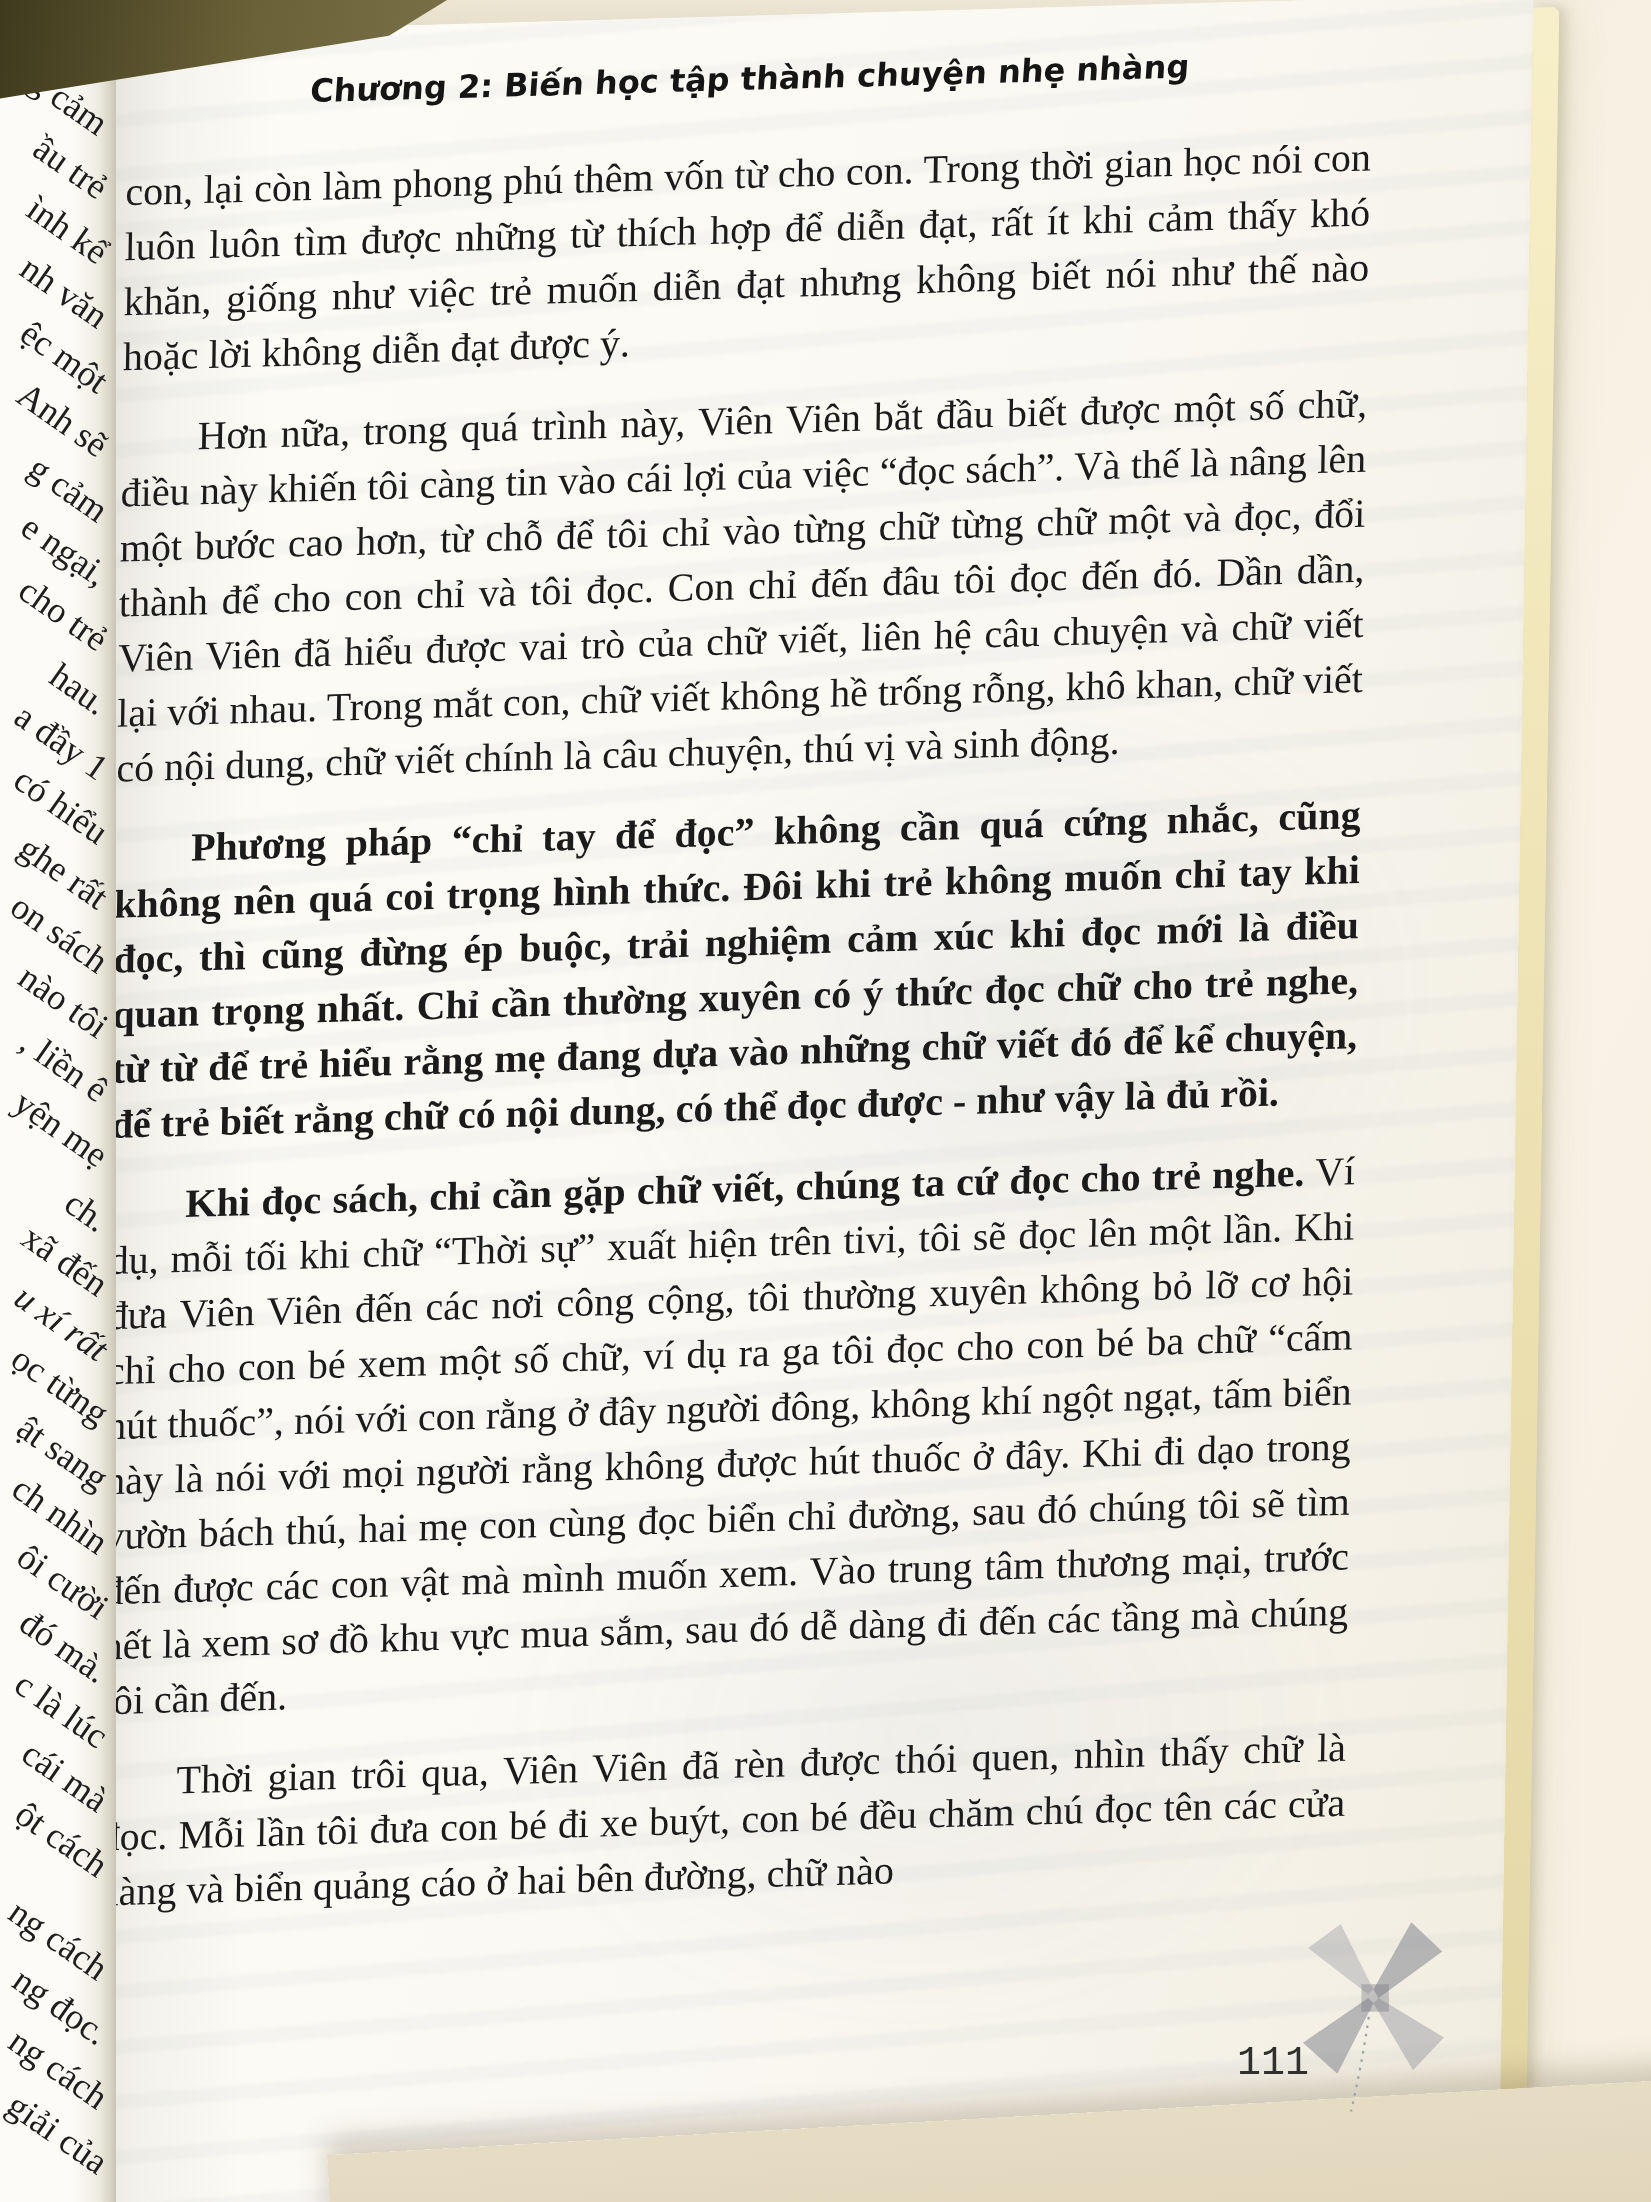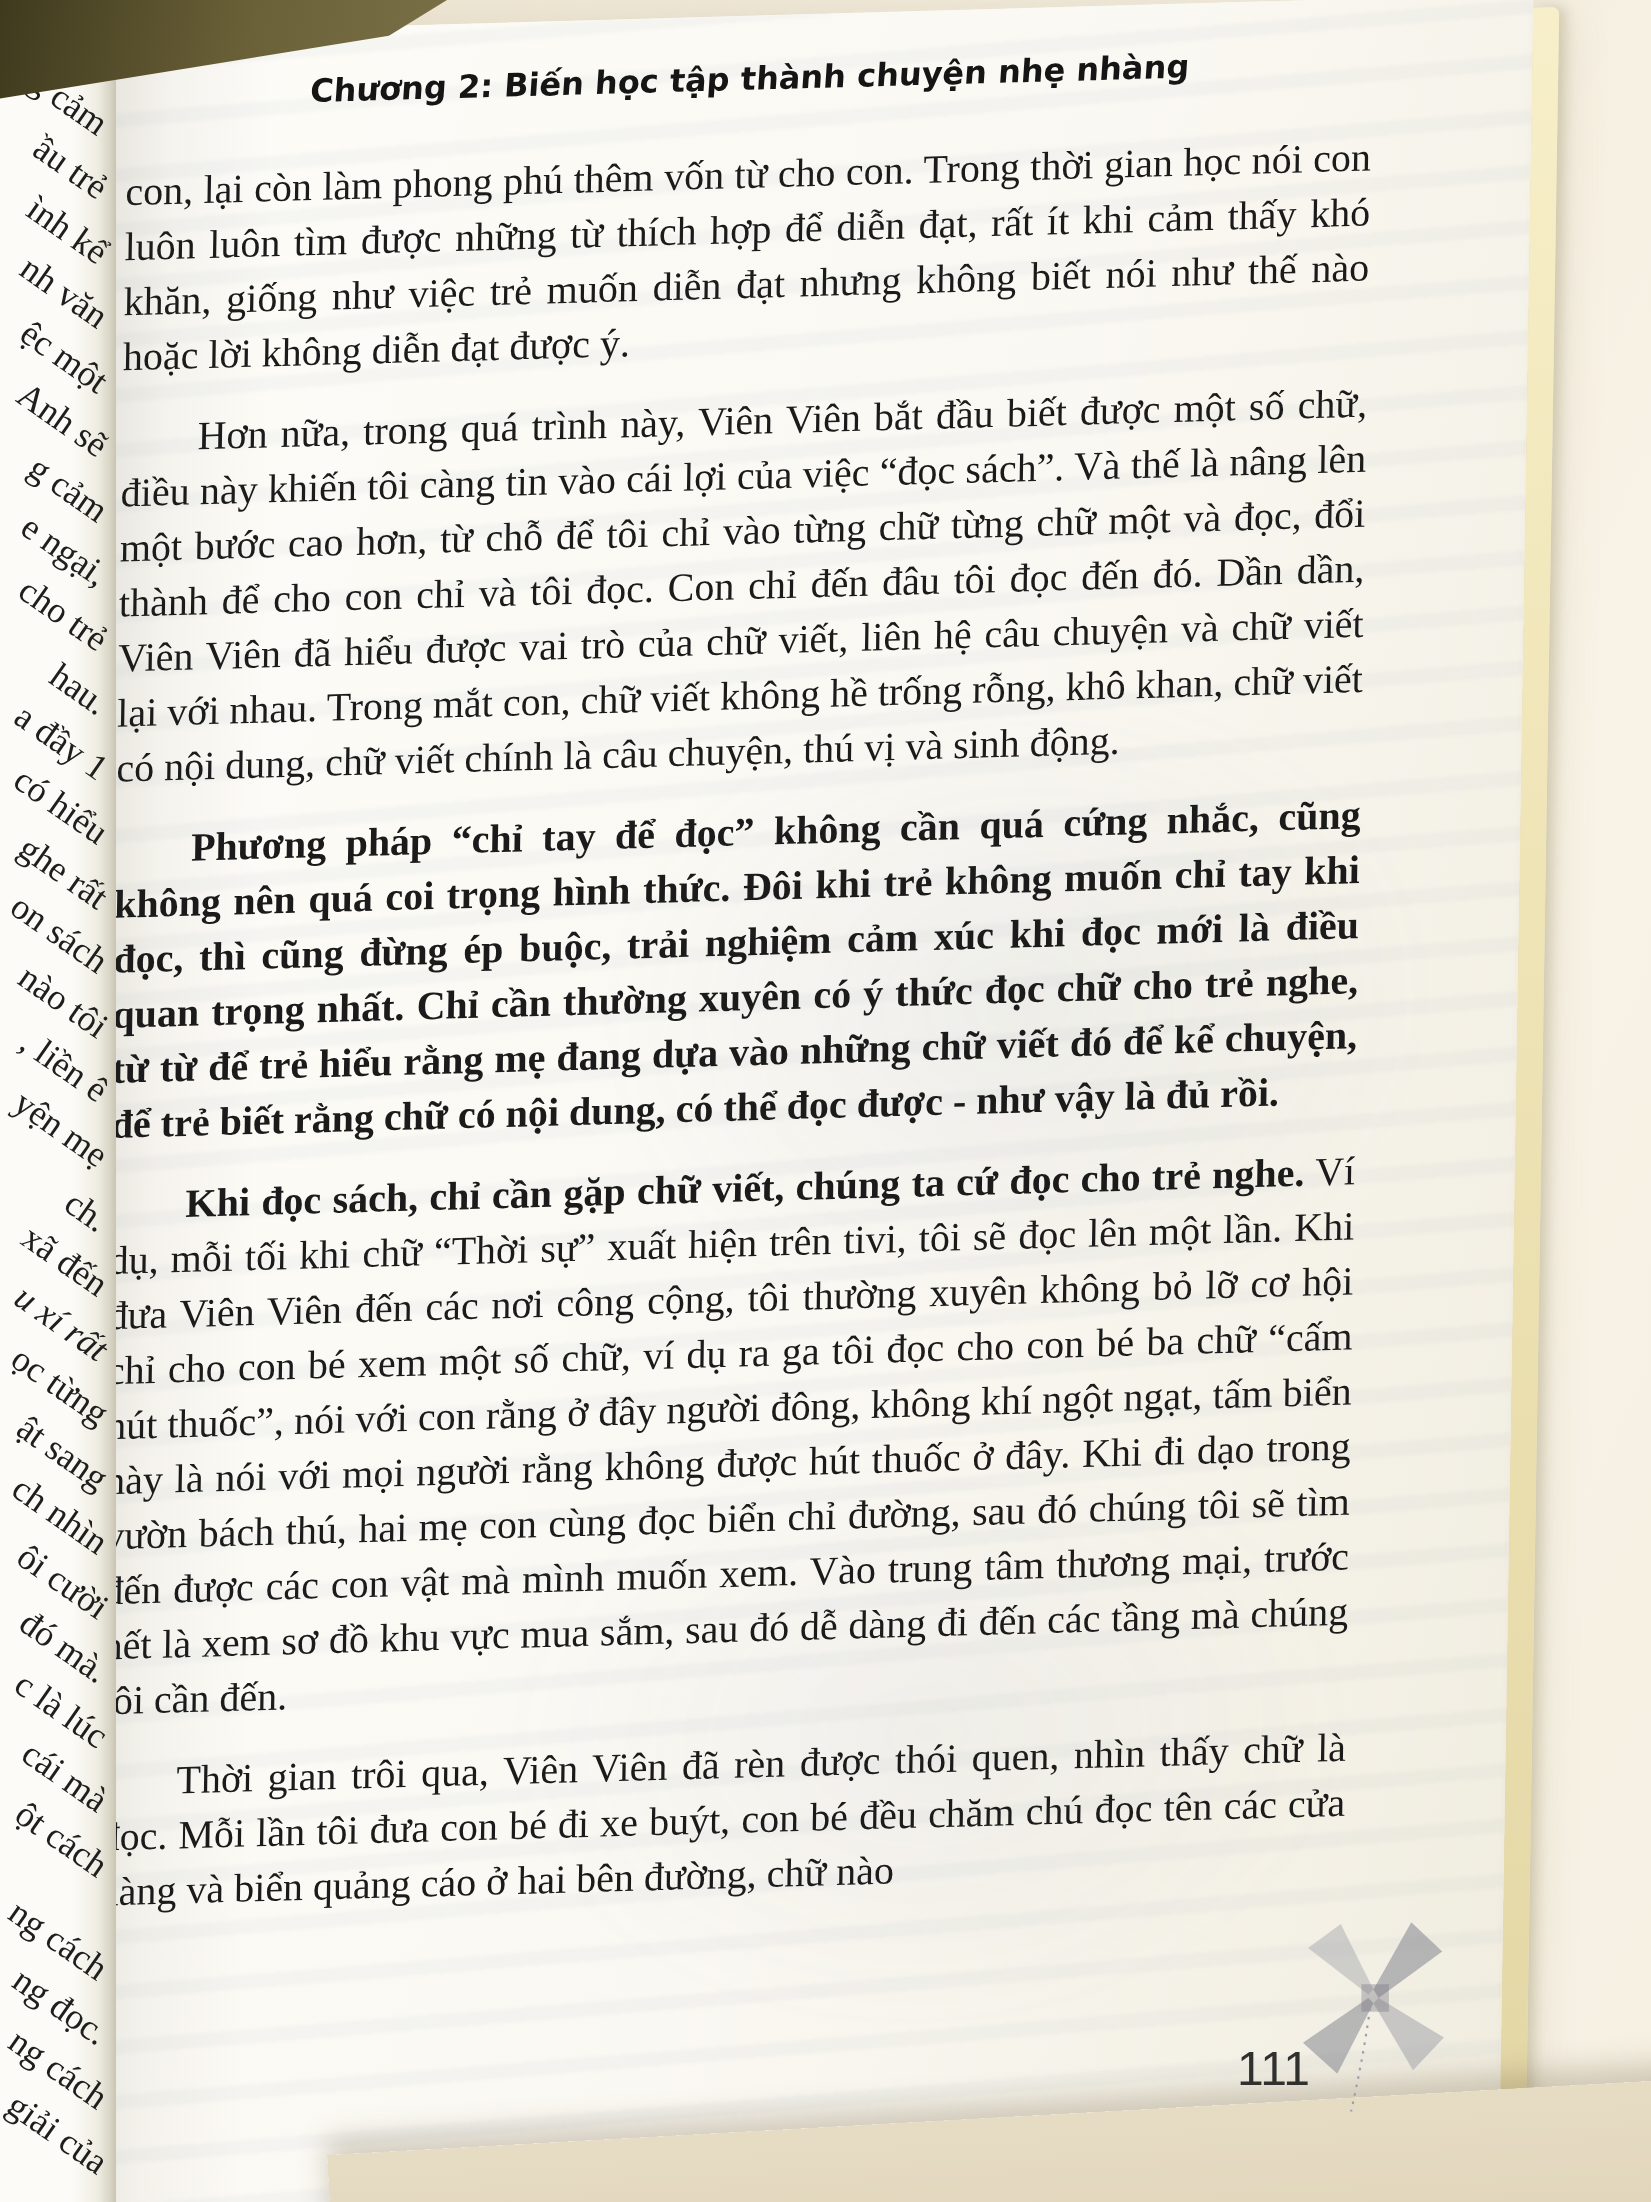--- a/index.html
+++ b/index.html
@@ -48,21 +48,21 @@
   
   .corner-dark{position:absolute;left:0;top:0;width:447px;height:112px;z-index:4;
     background:linear-gradient(100deg,#3f3a1e,#6b6138 55%,#7a7047);
     clip-path:polygon(0 0,100% 0,87% 32%,0 88%);}
   .bottom-surface{position:absolute;left:327px;top:2155px;width:1549px;height:344px;z-index:5;
     background:linear-gradient(180deg,#e6dcc4,#d9cdae);
     transform:rotate(-3.2deg);transform-origin:0 0;
     box-shadow:0 -15.5px 27.5px rgba(110,95,60,.28);}
   .pinwheel{position:absolute;left:1284px;top:1912px;z-index:6;}
   .page-number{position:absolute;left:1237px;top:2041px;z-index:6;color:#30302e;
-    font-family:Liberation Sans, sans-serif;font-size:48px;}
+    font-family:Liberation Mono, monospace;font-size:40px;}
 </style>
 </head>
 <body>
 
 <div class="stage">
 
   <div class="main-page">
     <div class="ghost"></div>
     <div class="smudge"></div>
     <div class="smudge2"></div>

